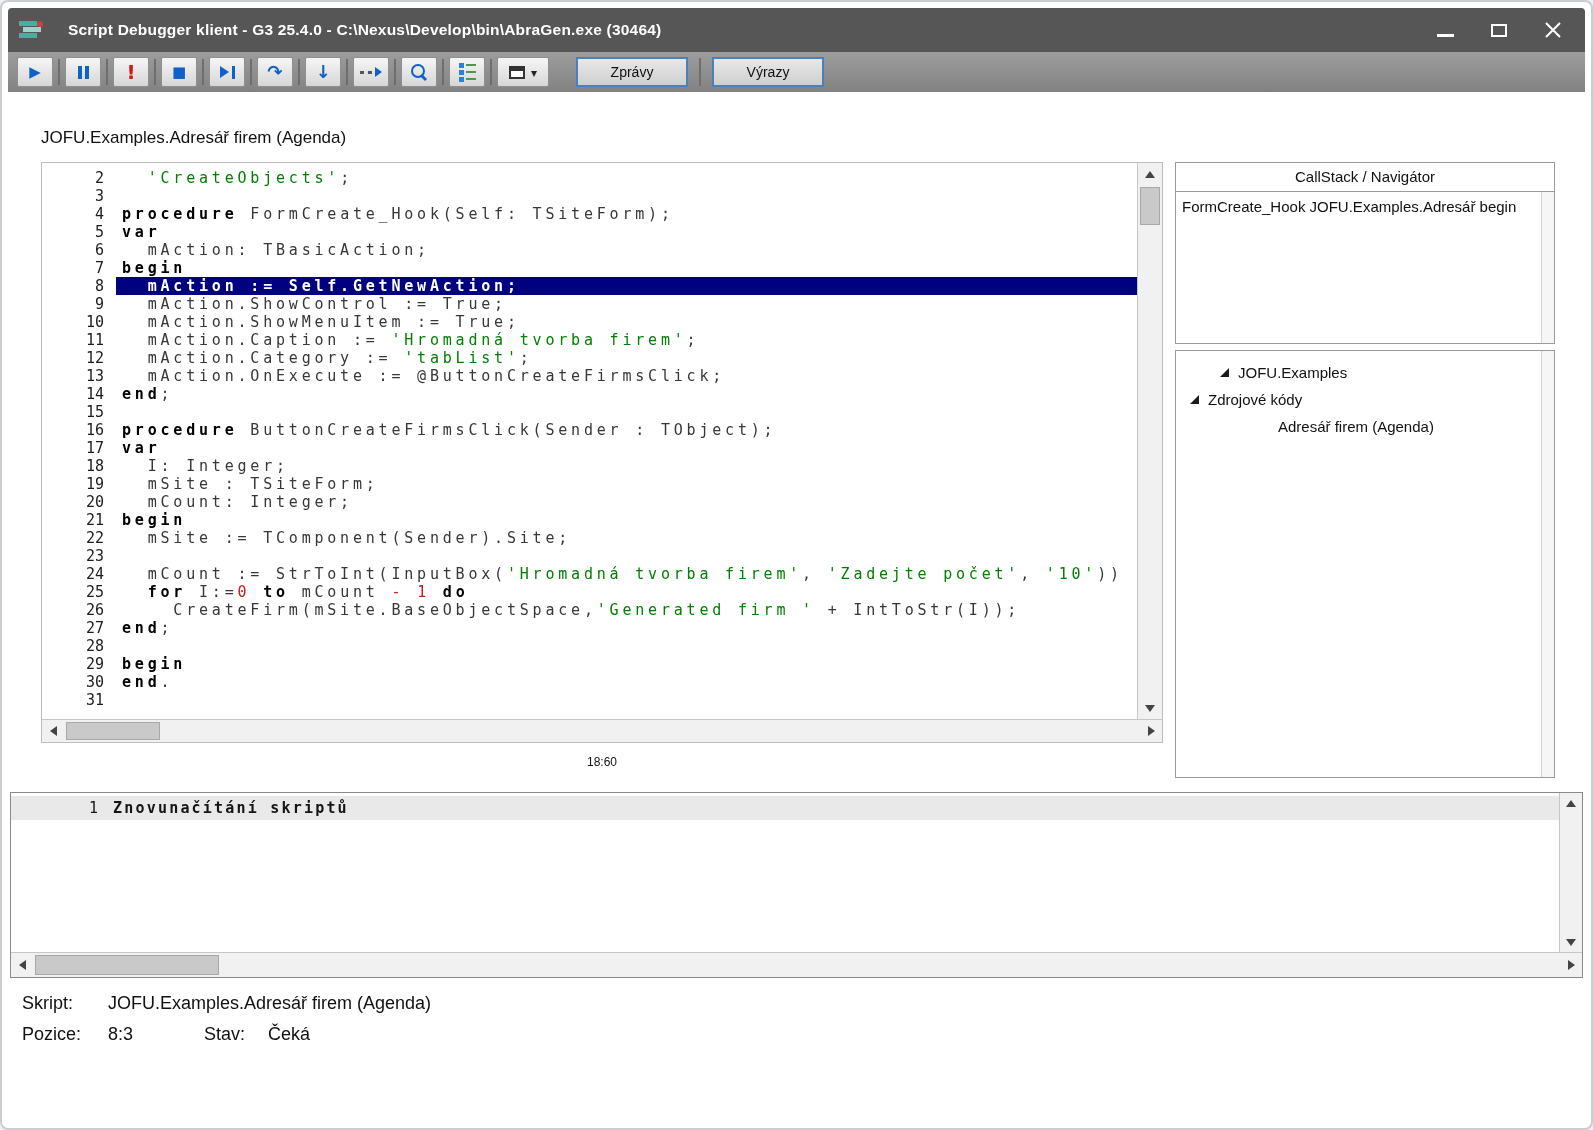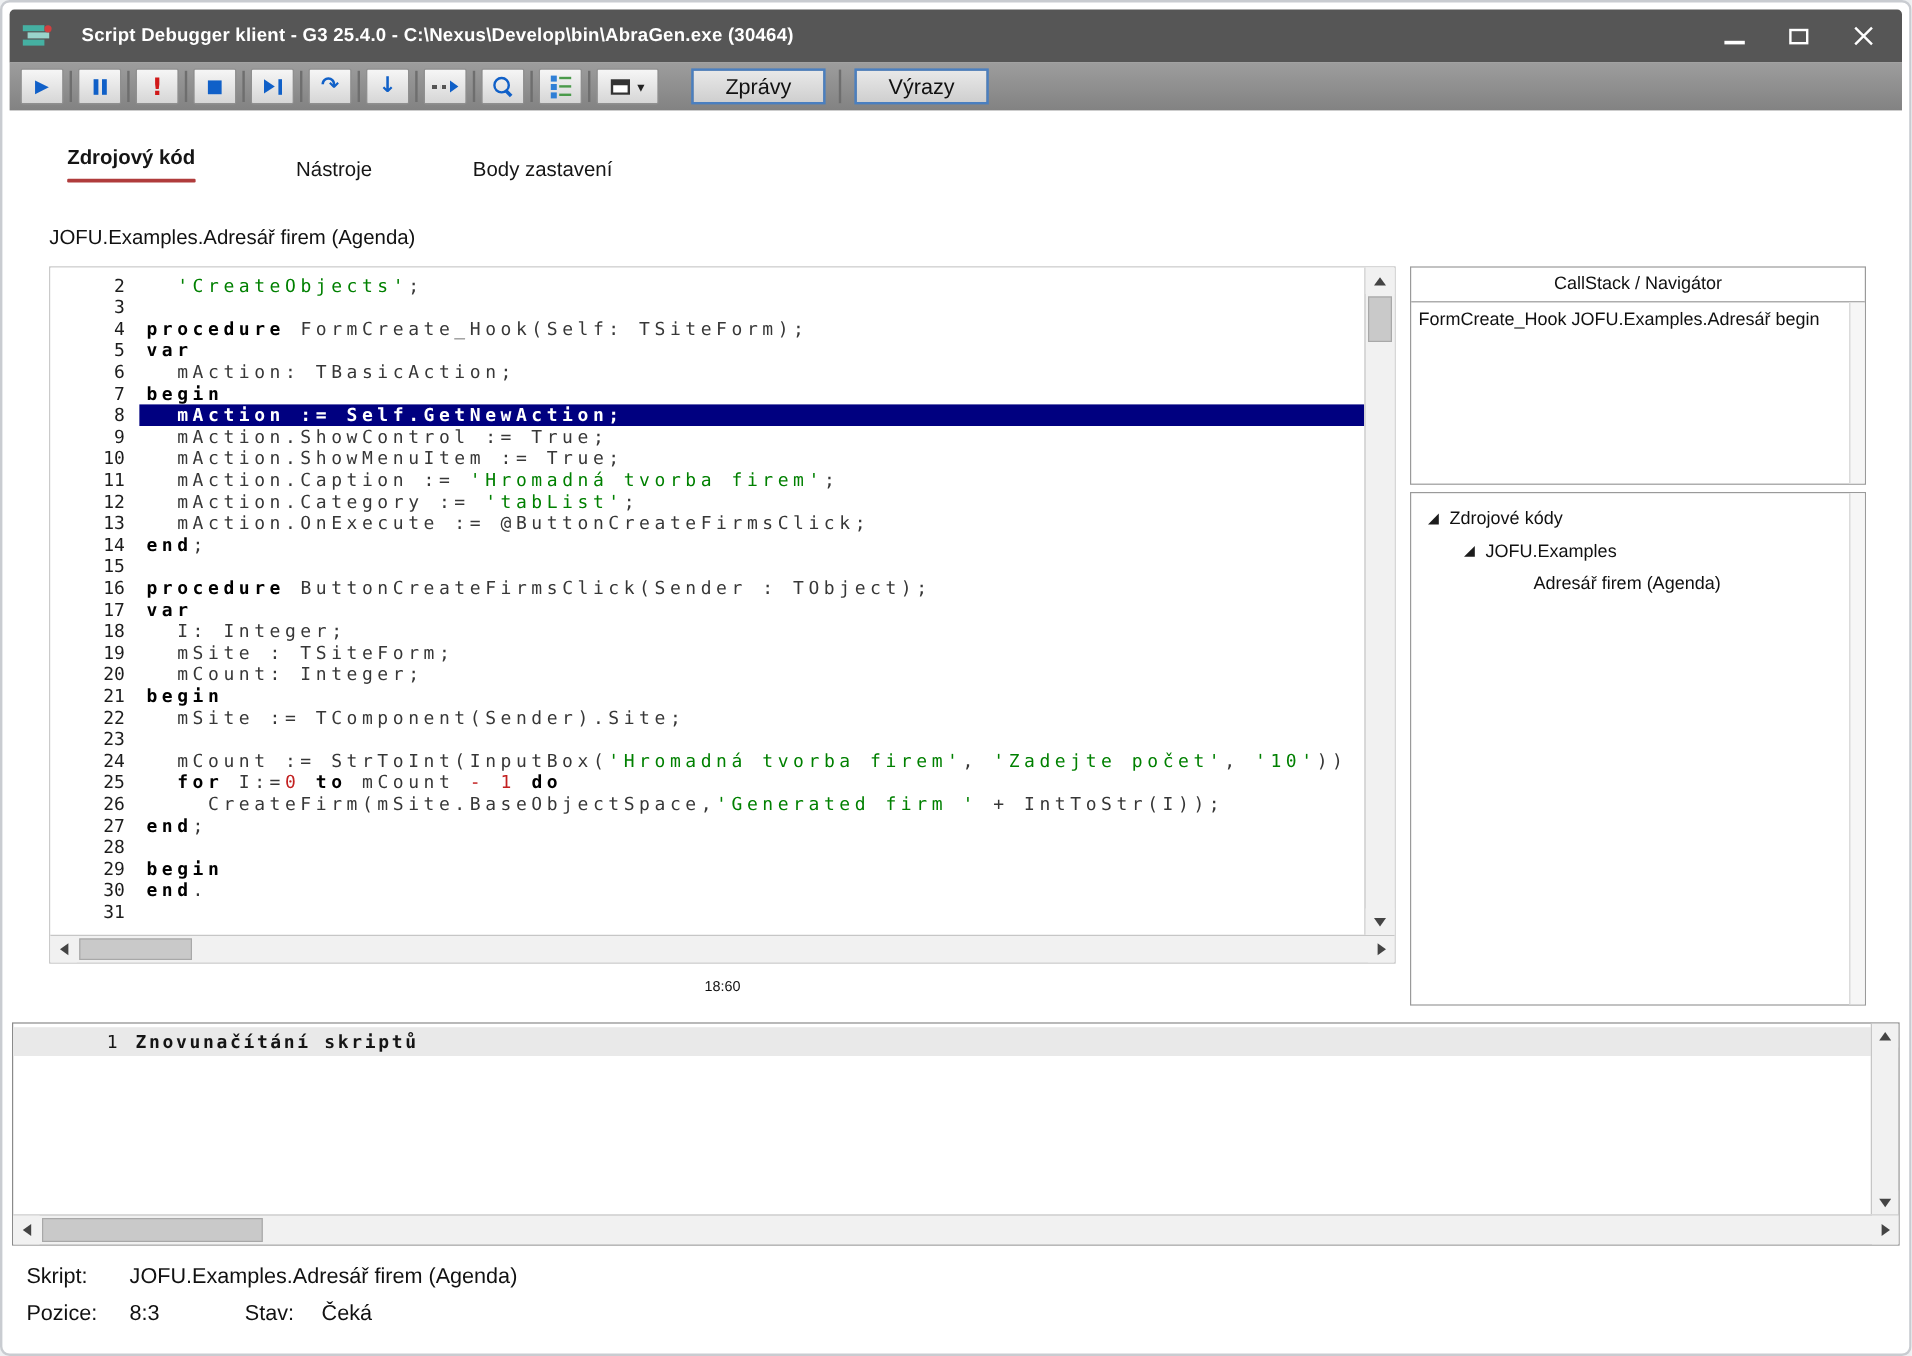--- a/index.html
+++ b/index.html
@@ -15,21 +15,21 @@
   .wc.max i{display:block;width:16px;height:13px;border:2px solid #fff;box-sizing:border-box;}
   
   .toolbar{height:40px;background:linear-gradient(#9d9d9d,#828282);display:flex;align-items:center;padding:0 8px;}
   .tb-icons{display:flex;align-items:center;}
   .tb-btn{display:flex;align-items:center;justify-content:center;min-width:36px;height:30px;padding:0 4px;
           background:linear-gradient(#f6f6f6,#d6d6d6);border:1px solid #8f8f8f;border-radius:2px;margin:0 1px;cursor:default;}
   .tb-btn.wide{min-width:52px;gap:6px;}
   .tb-sep{width:2px;height:26px;background:#6e6e6e;margin:0 4px;}
   .tb-gap{width:26px;}
   .tb-tabbtn{height:30px;min-width:112px;background:linear-gradient(#e8e8e8,#cwd);background:linear-gradient(#e8e8e8,#cfcfcf);
-             border:2px solid #4a7fc0;font-family:"Liberation Sans",sans-serif;font-size:18px;color:#111;}
+             border:2px solid #4a7fc0;font-family:"Liberation Sans",sans-serif;font-size:14px;color:#111;}
   .tb-sep2{width:2px;height:28px;background:#6e6e6e;margin:0 11px;}
   .tb-glyph{font-family:"DejaVu Sans",sans-serif;line-height:1;}
   .g-play{font-size:15px;color:var(--toolbar-blue,#1060c8);}
   .g-stop{font-size:15px;color:var(--toolbar-blue,#1060c8);}
   .g-arc{font-size:18px;font-weight:bold;color:var(--toolbar-blue,#1060c8);}
   .g-down{font-size:18px;font-weight:800;color:var(--toolbar-blue,#1060c8);}
   .g-bang{font-size:20px;font-weight:800;color:var(--exclamation-red,#d01818);}
   .i-pause{display:flex;gap:3px;align-items:center;}
   .i-pause .bar{width:4px;height:13px;background:var(--toolbar-blue,#1060c8);}
   .i-stepnext{display:flex;gap:3px;align-items:center;}
@@ -225,32 +225,20 @@
         </button>
       </div>
     <div class="tb-gap"></div>
     <button class="tb-tabbtn">Zprávy</button>
     <span class="tb-sep2"></span>
     <button class="tb-tabbtn">Výrazy</button>
   </div>
 
   <div class="main">
 
-    <div class="tabs-row">
-      <div class="tab active">
-        <span>Zdrojový kód</span>
-        <i class="underline"></i>
-      </div>
-      <div class="tab">
-        <span>Nástroje</span>
-      </div>
-      <div class="tab">
-        <span>Body zastavení</span>
-      </div>
-    </div>
 
     <div class="script-label">JOFU.Examples.Adresář firem (Agenda)</div>
 
     <div class="work-area">
       <div class="editor-col">
         <div class="editor-outer">
           <div class="editor-frame">
             <div class="gutter">
                 <div class="ln">2</div>
                 <div class="ln">3</div>
@@ -316,27 +304,27 @@
           <div class="callstack-title">CallStack / Navigátor</div>
           <div class="callstack-body">
             <div class="callstack-list">
                 <div class="cs-entry">FormCreate_Hook JOFU.Examples.Adresář begin</div>
               </div>
             <div class="slim-scroll"></div>
           </div>
         </div>
         <div class="tree-box">
           <div class="tree-items">
+              <div class="tree-row" style="padding-left: 44px;">
+                <span class="expander"></span>
+                <span class="tree-label">JOFU.Examples</span>
+              </div>
               <div class="tree-row" style="padding-left: 14px;">
                 <span class="expander"></span>
                 <span class="tree-label">Zdrojové kódy</span>
-              </div>
-              <div class="tree-row" style="padding-left: 44px;">
-                <span class="expander"></span>
-                <span class="tree-label">JOFU.Examples</span>
               </div>
               <div class="tree-row" style="padding-left: 74px;">
                 <span class="spacer"></span>
                 <span class="tree-label">Adresář firem (Agenda)</span>
               </div>
             </div>
           <div class="slim-scroll"></div>
         </div>
       </div>
     </div>

